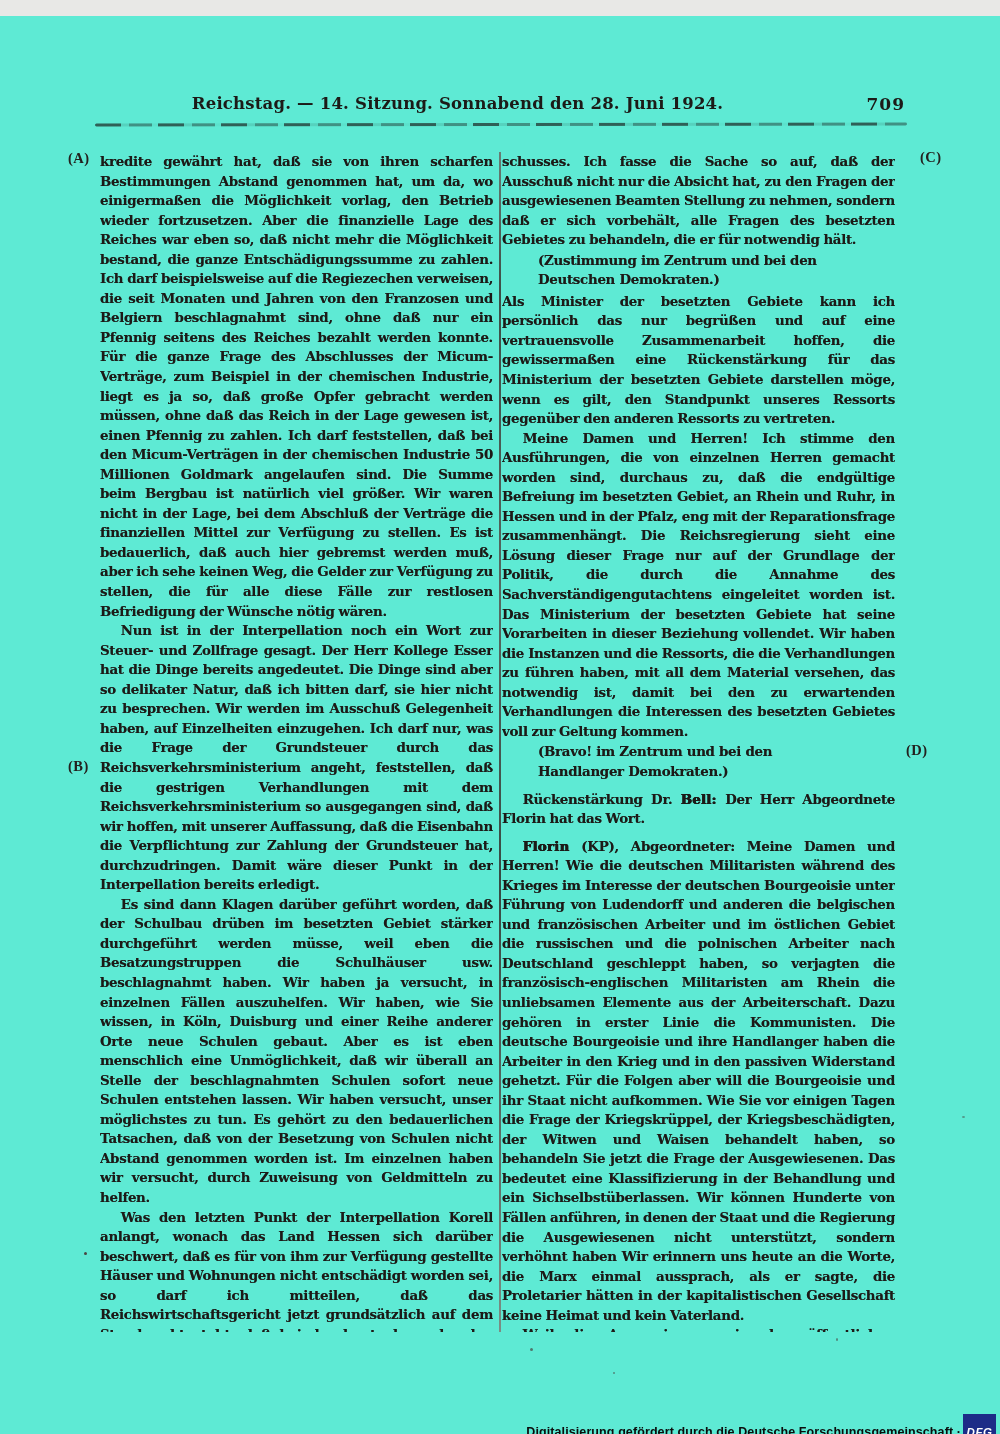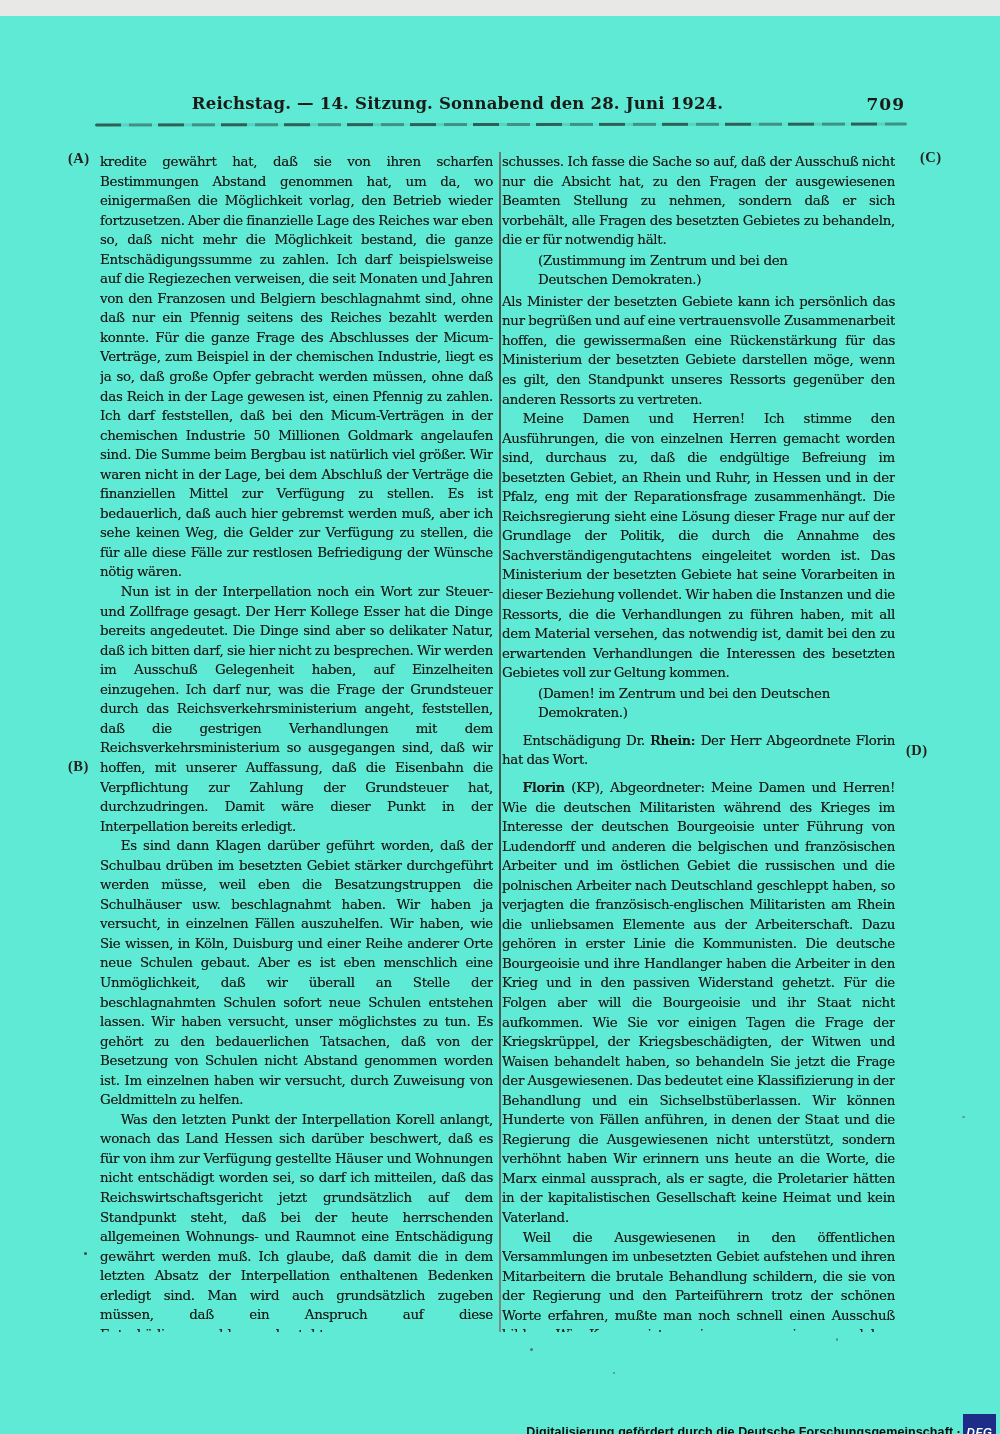--- a/index.html
+++ b/index.html
@@ -27,21 +27,21 @@
     border-radius:2px;opacity:.75;
     transform:rotate(-.08deg);
   }
   .speaker-note{
     position:absolute;top:115px;left:103px;width:392px;
     font-size:13.2px;font-weight:bold;letter-spacing:-.1px;white-space:nowrap;
   }
   
   .col{
     position:absolute;top:136px;width:393px;height:1180px;overflow:hidden;
-    font-size:13.4px;font-weight:normal;line-height:19.55px;
+    font-size:13.4px;font-weight:bold;line-height:19.55px;
     letter-spacing:-.3px;word-spacing:-.5px;text-align:justify;
     text-shadow:0 0 .35px rgba(25,20,15,.55);
   }
   .col-left{left:100px;}
   .col-right{left:502px;}
   .col-divider{
     position:absolute;top:136px;left:499px;width:2px;height:1180px;
     background:linear-gradient(180deg,#6b6962 0%,#35322d 12%,#55524c 38%,#2f2d29 62%,#5d5a54 85%,#807d76 100%);
     opacity:.85;
   }
@@ -114,22 +114,22 @@
     <p class="indent">Es sind dann Klagen darüber geführt worden, daß der Schulbau drüben im besetzten Gebiet stärker durchgeführt werden müsse, weil eben die Besatzungstruppen die Schulhäuser usw. beschlagnahmt haben. Wir haben ja versucht, in einzelnen Fällen auszuhelfen. Wir haben, wie Sie wissen, in Köln, Duisburg und einer Reihe anderer Orte neue Schulen gebaut. Aber es ist eben menschlich eine Unmöglichkeit, daß wir überall an Stelle der beschlagnahmten Schulen sofort neue Schulen entstehen lassen. Wir haben versucht, unser möglichstes zu tun. Es gehört zu den bedauerlichen Tatsachen, daß von der Besetzung von Schulen nicht Abstand genommen worden ist. Im einzelnen haben wir versucht, durch Zuweisung von Geldmitteln zu helfen.</p>
     <p class="indent">Was den letzten Punkt der Interpellation Korell anlangt, wonach das Land Hessen sich darüber beschwert, daß es für von ihm zur Verfügung gestellte Häuser und Wohnungen nicht entschädigt worden sei, so darf ich mitteilen, daß das Reichswirtschaftsgericht jetzt grundsätzlich auf dem Standpunkt steht, daß bei der heute herrschenden allgemeinen Wohnungs- und Raumnot eine Entschädigung gewährt werden muß. Ich glaube, daß damit die in dem letzten Absatz der Interpellation enthaltenen Bedenken erledigt sind. Man wird auch grundsätzlich zugeben müssen, daß ein Anspruch auf diese Entschädigungszahlungen besteht.</p>
 
   </div>
 
   <div class="col col-right">
     <p>schusses. Ich fasse die Sache so auf, daß der Ausschuß nicht nur die Absicht hat, zu den Fragen der ausgewiesenen Beamten Stellung zu nehmen, sondern daß er sich vorbehält, alle Fragen des besetzten Gebietes zu behandeln, die er für notwendig hält.</p>
     <p class="stage">(Zustimmung im Zentrum und bei den Deutschen Demokraten.)</p>
     <p>Als Minister der besetzten Gebiete kann ich persönlich das nur begrüßen und auf eine vertrauensvolle Zusammenarbeit hoffen, die gewissermaßen eine Rückenstärkung für das Ministerium der besetzten Gebiete darstellen möge, wenn es gilt, den Standpunkt unseres Ressorts gegenüber den anderen Ressorts zu vertreten.</p>
     <p class="indent">Meine Damen und Herren! Ich stimme den Ausführungen, die von einzelnen Herren gemacht worden sind, durchaus zu, daß die endgültige Befreiung im besetzten Gebiet, an Rhein und Ruhr, in Hessen und in der Pfalz, eng mit der Reparationsfrage zusammenhängt. Die Reichsregierung sieht eine Lösung dieser Frage nur auf der Grundlage der Politik, die durch die Annahme des Sachverständigengutachtens eingeleitet worden ist. Das Ministerium der besetzten Gebiete hat seine Vorarbeiten in dieser Beziehung vollendet. Wir haben die Instanzen und die Ressorts, die die Verhandlungen zu führen haben, mit all dem Material versehen, das notwendig ist, damit bei den zu erwartenden Verhandlungen die Interessen des besetzten Gebietes voll zur Geltung kommen.</p>
-    <p class="stage">(Damen! im Zentrum und bei den Deutschen Demokraten.)</p>
-    <p class="indent gap-top gap-bottom"><span>Entschädigung Dr. </span><span class="heavy">Rhein:</span><span> Der Herr Abgeordnete Florin hat das Wort.</span></p>
+    <p class="stage">(Bravo! im Zentrum und bei den Handlanger Demokraten.)</p>
+    <p class="indent gap-top gap-bottom"><span>Rückenstärkung Dr. </span><span class="heavy">Bell:</span><span> Der Herr Abgeordnete Florin hat das Wort.</span></p>
     <p class="indent gap-top"><span class="heavy">Florin</span><span> (KP), Abgeordneter: Meine Damen und Herren! Wie die deutschen Militaristen während des Krieges im Interesse der deutschen Bourgeoisie unter Führung von Ludendorff und anderen die belgischen und französischen Arbeiter und im östlichen Gebiet die russischen und die polnischen Arbeiter nach Deutschland geschleppt haben, so verjagten die französisch-englischen Militaristen am Rhein die unliebsamen Elemente aus der Arbeiterschaft. Dazu gehören in erster Linie die Kommunisten. Die deutsche Bourgeoisie und ihre Handlanger haben die Arbeiter in den Krieg und in den passiven Widerstand gehetzt. Für die Folgen aber will die Bourgeoisie und ihr Staat nicht aufkommen. Wie Sie vor einigen Tagen die Frage der Kriegskrüppel, der Kriegsbeschädigten, der Witwen und Waisen behandelt haben, so behandeln Sie jetzt die Frage der Ausgewiesenen. Das bedeutet eine Klassifizierung in der Behandlung und ein Sichselbstüberlassen. Wir können Hunderte von Fällen anführen, in denen der Staat und die Regierung die Ausgewiesenen nicht unterstützt, sondern verhöhnt haben  Wir erinnern uns heute an die Worte, die Marx einmal aussprach, als er sagte, die Proletarier hätten in der kapitalistischen Gesellschaft keine Heimat und kein Vaterland.</span></p>
     <p class="indent">Weil die Ausgewiesenen in den öffentlichen Versammlungen im unbesetzten Gebiet aufstehen und ihren Mitarbeitern die brutale Behandlung schildern, die sie von der Regierung und den Parteiführern trotz der schönen Worte erfahren, mußte man noch schnell einen Ausschuß bilden. Wir Kommunisten wissen, was wir von solchen Ausschüssen zu halten haben. Wir wünschen aber, daß in diesem Ausschuß nicht nur die materiellen</p>
   </div>
 
   <div class="speck speck1"></div>
   <div class="speck speck2"></div>
   <div class="speck speck3"></div>
   <div class="speck speck4"></div>
   <div class="speck speck5"></div>
 

